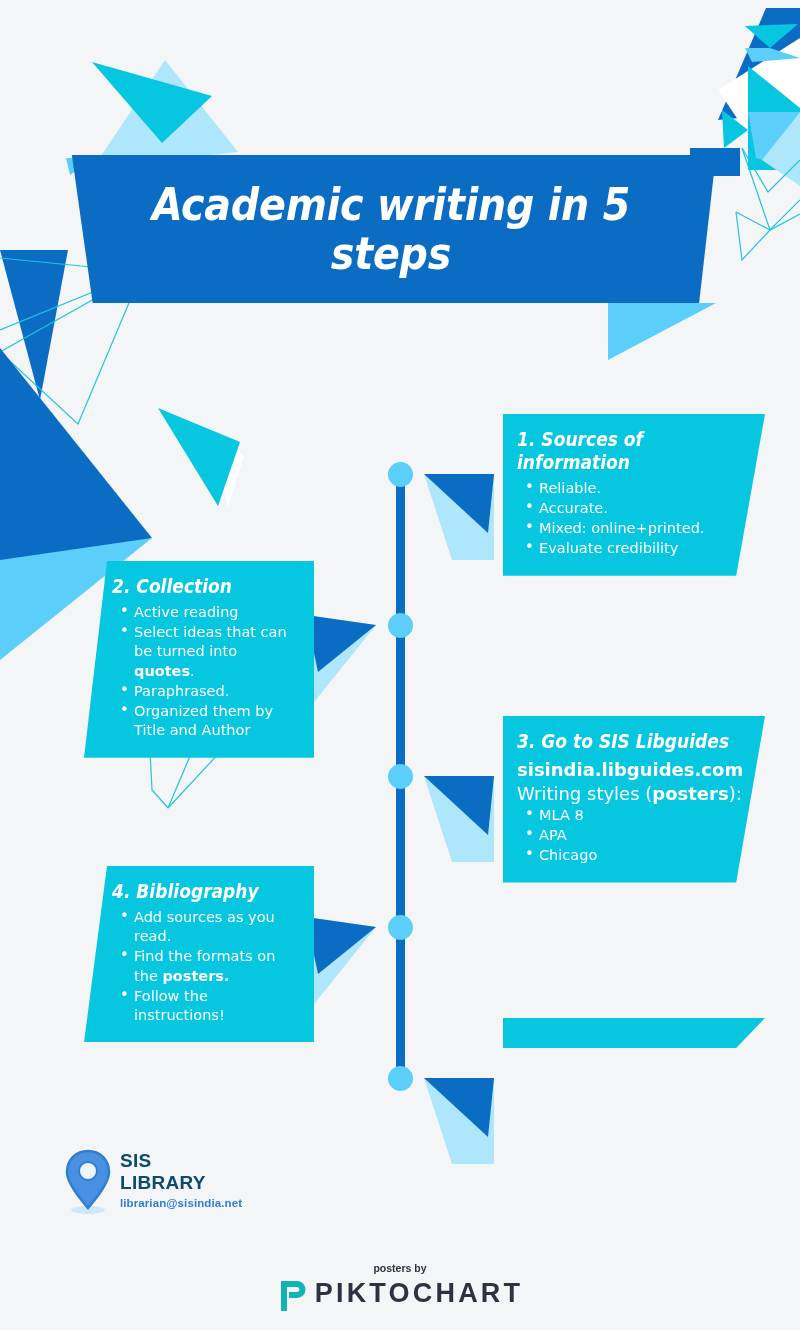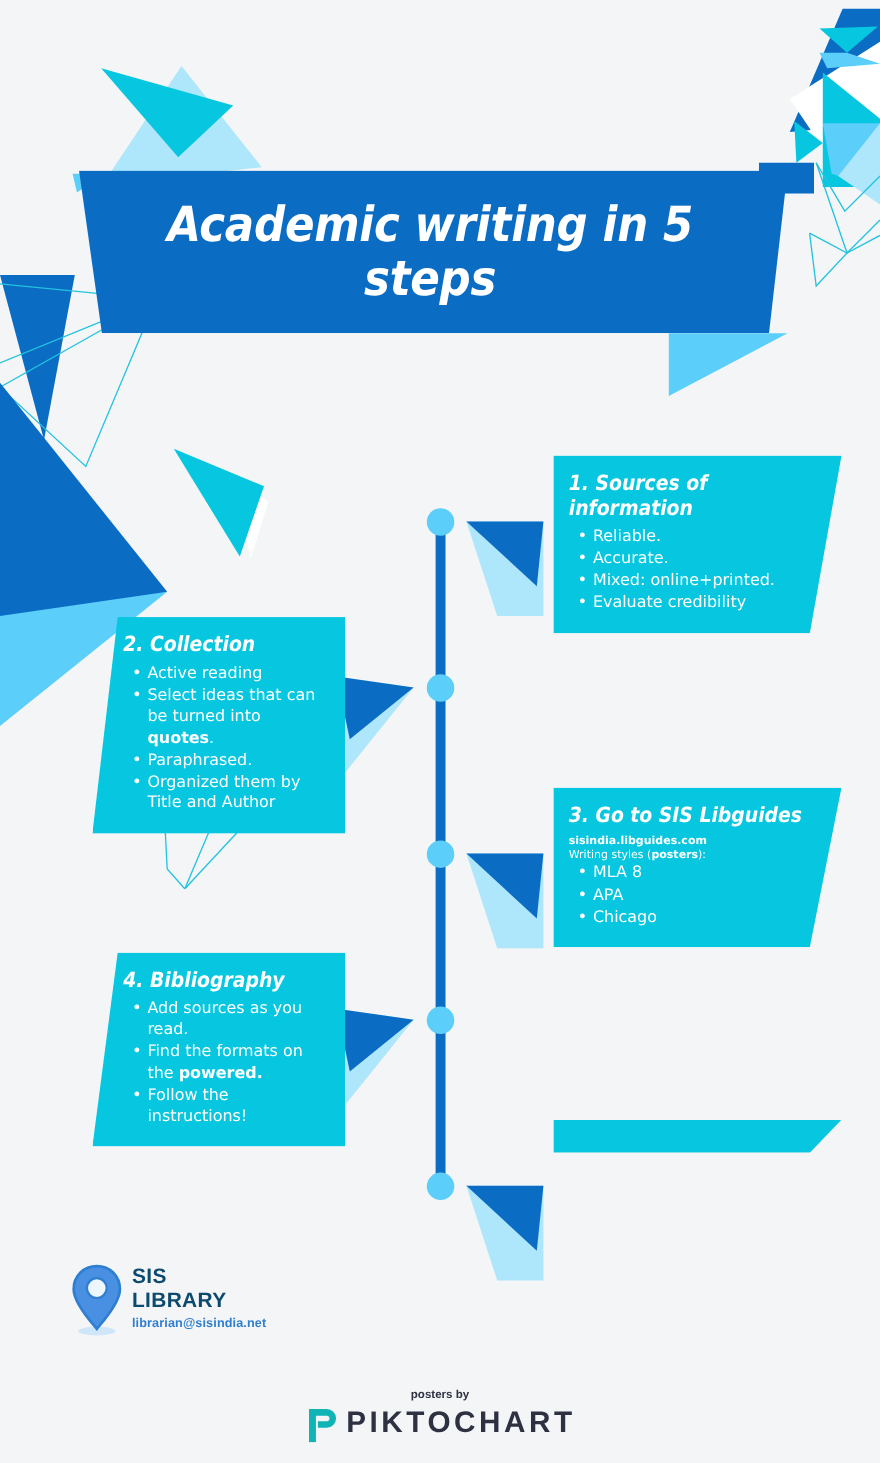--- a/index.html
+++ b/index.html
@@ -122,21 +122,21 @@
   }
   .card li::before {
     content: "•";
     position: absolute;
     left: -14px;
     top: -1px;
     font-size: 15px;
     color: #ffffff;
   }
   .card .plain {
-    font-size: 10px;
+    font-size: 18px;
     line-height: 1.33;
     margin: 0;
     color: #ffffff;
   }
   .card .plain.bold {
     font-weight: bold;
   }
   .card b { font-weight: bold; }
 
   
@@ -300,21 +300,21 @@
       <li>MLA 8</li>
       <li>APA</li>
       <li>Chicago</li>
     </ul>
   </div>
 
   <div class="card left" style="top:866px;">
     <div class="card-title">4. Bibliography</div>
     <ul>
       <li>Add sources as you read.</li>
-      <li>Find the formats on the <b>powered.</b></li>
+      <li>Find the formats on the <b>posters.</b></li>
       <li>Follow the instructions!</li>
     </ul>
   </div>
 
   <div class="card right" style="top:1018px;">
   </div>
 
   <div id="logo-block">
     <svg id="logo-pin" width="52" height="68" viewBox="0 0 52 68">
       <ellipse cx="26" cy="62" rx="17" ry="4" fill="#cfe6fa"></ellipse>

